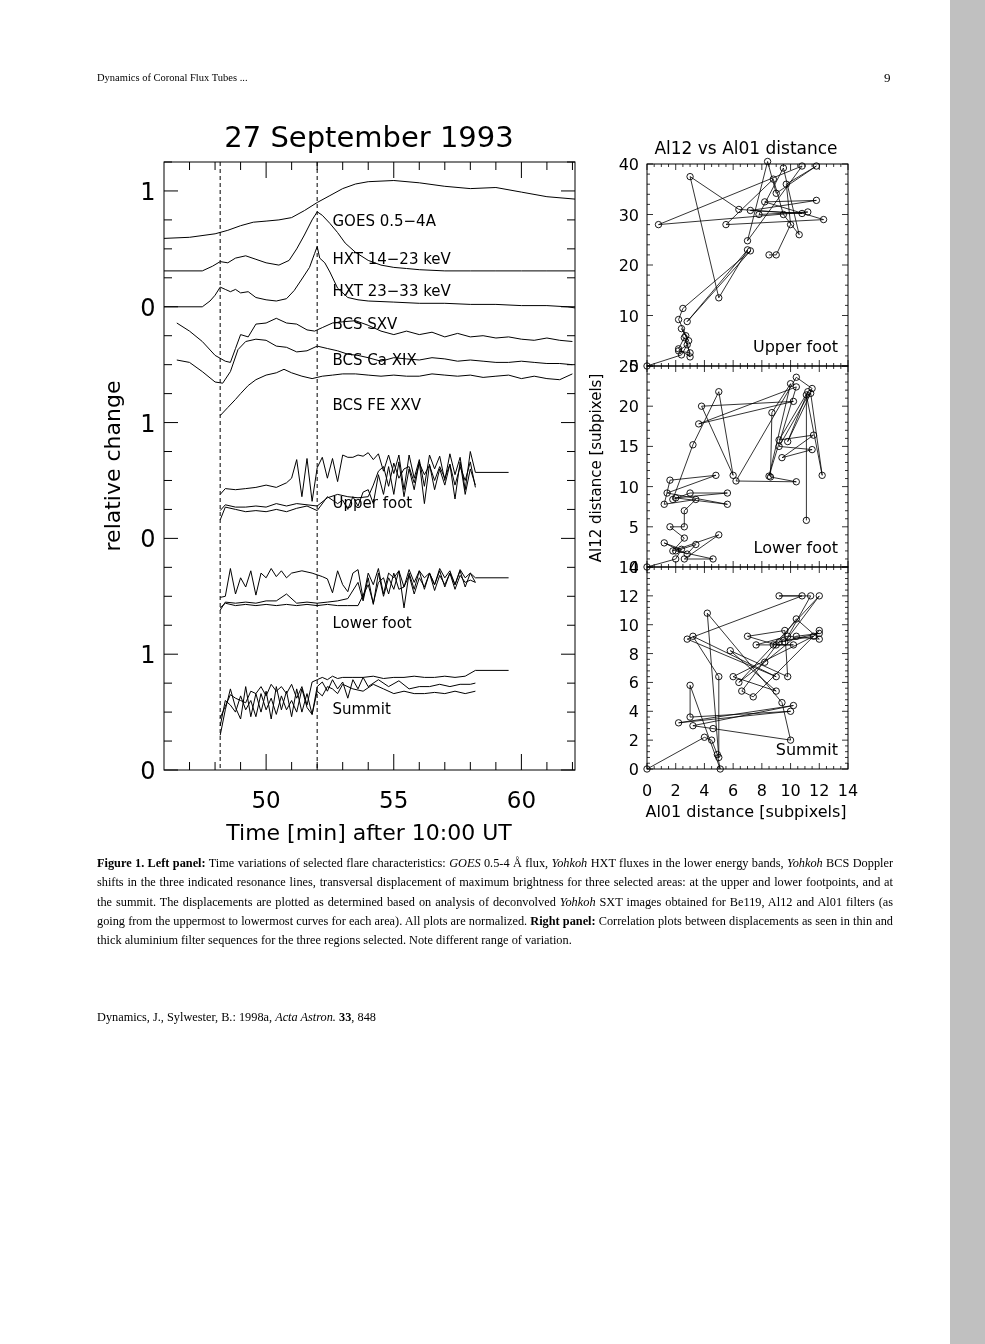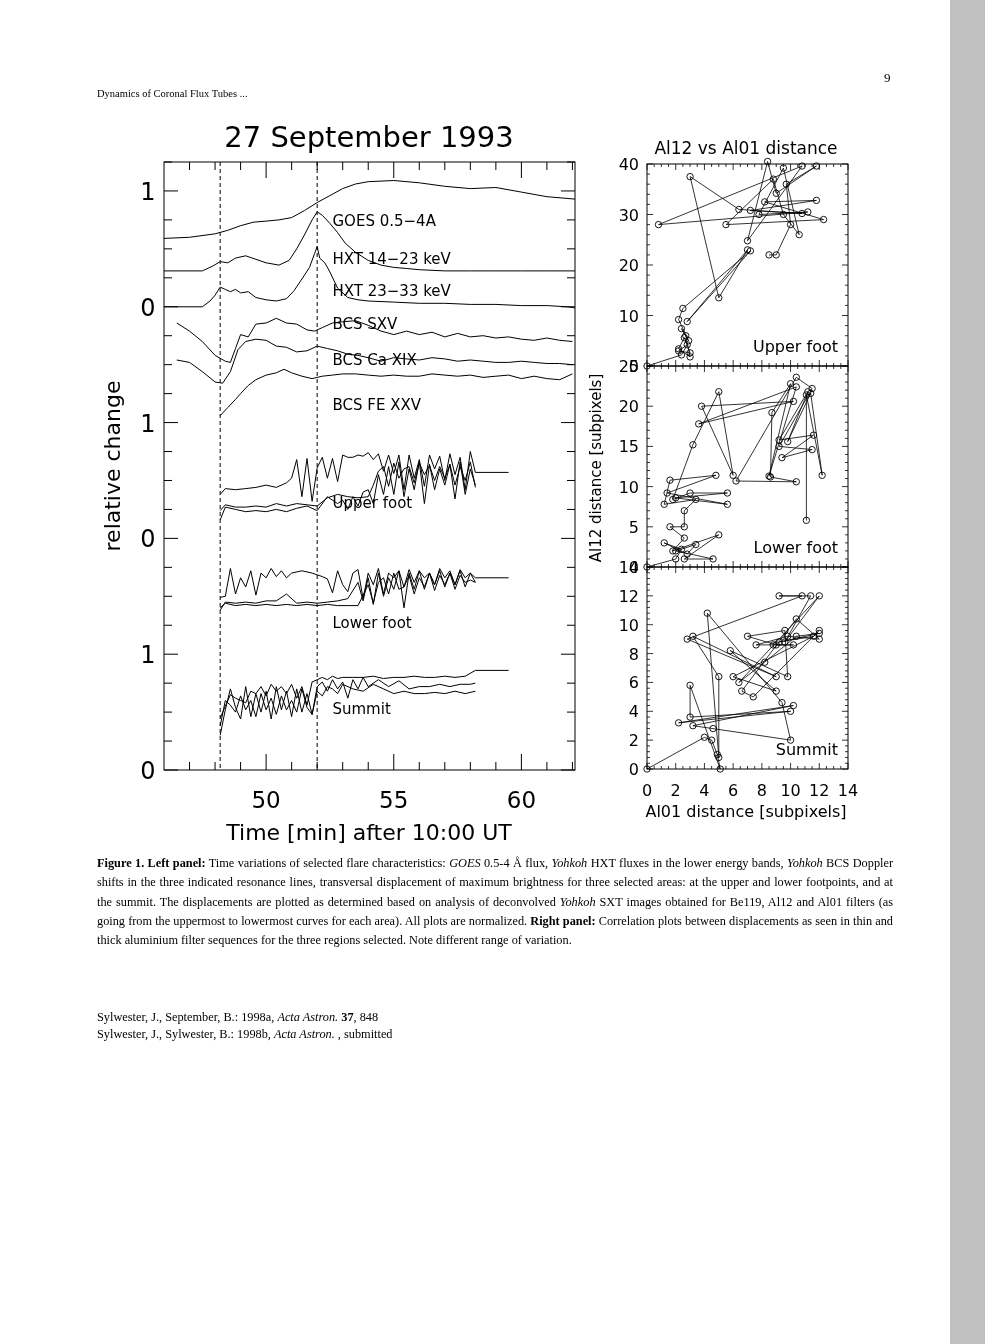--- a/index.html
+++ b/index.html
@@ -1,18 +1,18 @@
 <!DOCTYPE html>
 <html><head>
 <meta charset="utf-8">
 <style>
   html, body { margin:0; padding:0; background:#ffffff; }
   body { width:985px; height:1344px; position:relative; overflow:hidden; font-family:"DejaVu Serif", serif; color:#000; }
   .gray-strip { position:absolute; left:950px; top:0; width:35px; height:1344px; background:#c0c0c0; }
-  .running-head { position:absolute; top:88px; left:97px; font-size:10.5px; font-family:"Liberation Serif", serif; }
+  .running-head { position:absolute; top:72px; left:97px; font-size:10.5px; font-family:"Liberation Serif", serif; }
   .page-num { position:absolute; top:70px; left:884px; font-size:13px; font-family:"Liberation Serif", serif; }
   svg { position:absolute; left:0; top:0; }
   .caption { position:absolute; left:97px; top:854px; width:796px; font-size:12.3px; line-height:19.3px; text-align:justify; font-family:Liberation Serif, serif; }
   .refs { position:absolute; left:97px; top:1009px; width:796px; font-size:12.3px; line-height:17px; font-family:"Liberation Serif", serif; }
   .refs div { white-space:nowrap; }
   .axis-text { font-family:"DejaVu Sans", sans-serif; fill:#000; }
 </style>
 </head>
 <body>
 
@@ -683,15 +683,14 @@
     <text id="rt-xlabel" class="axis-text" x="746" y="817" font-size="16" text-anchor="middle">Al01 distance [subpixels]</text>
   </g>
 </svg>
 
 <div class="caption">
   <b>Figure 1.</b>
   <b>Left panel:</b><span> Time variations of selected flare characteristics: </span><i>GOES</i><span> 0.5-4 Å flux, </span><i>Yohkoh</i><span> HXT fluxes in the lower energy bands, </span><i>Yohkoh</i><span> BCS Doppler shifts in the three indicated resonance lines, transversal displacement of maximum brightness for three selected areas: at the upper and lower footpoints, and at the summit. The displacements are plotted as determined based on analysis of deconvolved </span><i>Yohkoh</i><span> SXT images obtained for Be119, Al12 and Al01 filters (as going from the uppermost to lowermost curves for each area). All plots are normalized. </span><b>Right panel:</b><span> Correlation plots between displacements as seen in thin and thick aluminium filter sequences for the three regions selected. Note different range of variation.</span>
 </div>
 
 <div class="refs">
-  <div><span>Sylwester, J., September, B.: 1998a, </span><i>Acta Astron.</i><b> 37</b><span>, 848</span></div>
-  <div><span>Sylwester, J., Sylwester, B.: 1998b, </span><i>Acta Astron.</i><b></b><span> , submitted</span></div>
+  <div><span>Dynamics, J., Sylwester, B.: 1998a, </span><i>Acta Astron.</i><b> 33</b><span>, 848</span></div>
 </div>
 
 </body></html>

